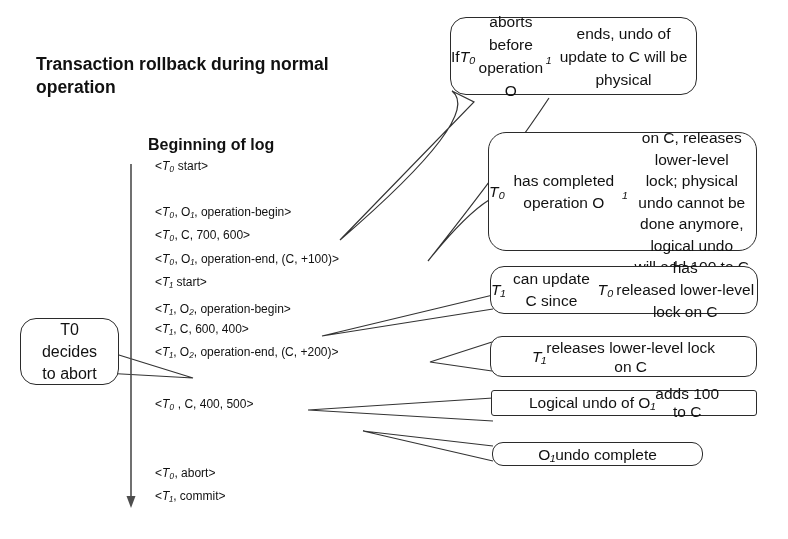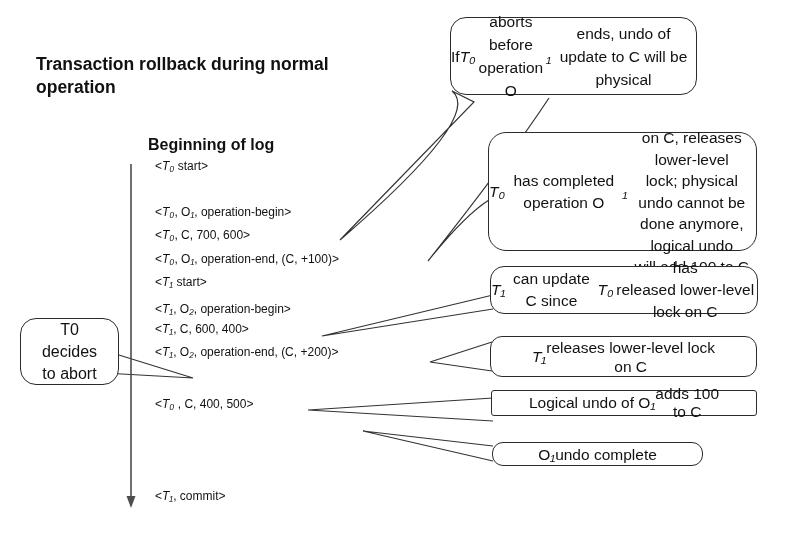--- a/index.html
+++ b/index.html
@@ -56,20 +56,21 @@
 
   <div class="log-entry" style="top:159px">&lt;<i>T₀</i> start&gt;</div>
   <div class="log-entry" style="top:205px">&lt;<i>T₀</i>, O<i>₁</i>, operation-begin&gt;</div>
   <div class="log-entry" style="top:228px">&lt;<i>T₀</i>, C, 700, 600&gt;</div>
   <div class="log-entry" style="top:252px">&lt;<i>T₀</i>, O<i>₁</i>, operation-end, (C, +100)&gt;</div>
   <div class="log-entry" style="top:275px">&lt;<i>T₁</i> start&gt;</div>
   <div class="log-entry" style="top:302px">&lt;<i>T₁</i>, O<i>₂</i>, operation-begin&gt;</div>
   <div class="log-entry" style="top:322px">&lt;<i>T₁</i>, C, 600, 400&gt;</div>
   <div class="log-entry" style="top:345px">&lt;<i>T₁</i>, O<i>₂</i>, operation-end, (C, +200)&gt;</div>
   <div class="log-entry" style="top:397px">&lt;<i>T₀</i> , C, 400, 500&gt;</div>
+  <div class="log-entry" style="top:466px">&lt;<i>T₀</i>, abort&gt;</div>
   <div class="log-entry" style="top:489px">&lt;<i>T₁</i>, commit&gt;</div>
 
   <div class="bubble b1">If <i>T₀</i> aborts before<br>operation O<i>₁</i> ends, undo of<br>update to C will be physical</div>
   <div class="bubble b2"><i>T₀</i> has completed operation O<i>₁</i><br>on C, releases lower-level<br>lock; physical undo cannot be<br>done anymore, logical undo<br>will add 100 to C</div>
   <div class="bubble b3"><i>T₁</i> can update C since <i>T₀</i> has<br>released lower-level lock on C</div>
   <div class="bubble b4"><i>T₁</i> releases lower-level lock<br>on C</div>
   <div class="bubble b5">Logical undo of O<i>₁</i> adds 100<br>to C</div>
   <div class="bubble b6">O<i>₁</i> undo complete</div>
   <div class="bubble bleft">T0<br>decides<br>to abort</div>
 

